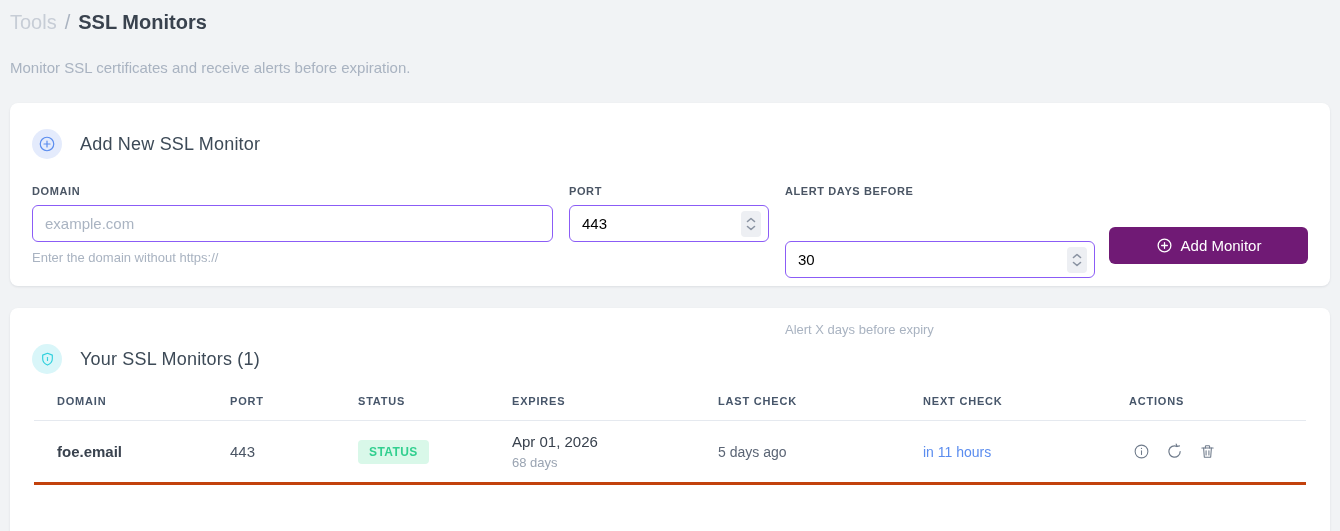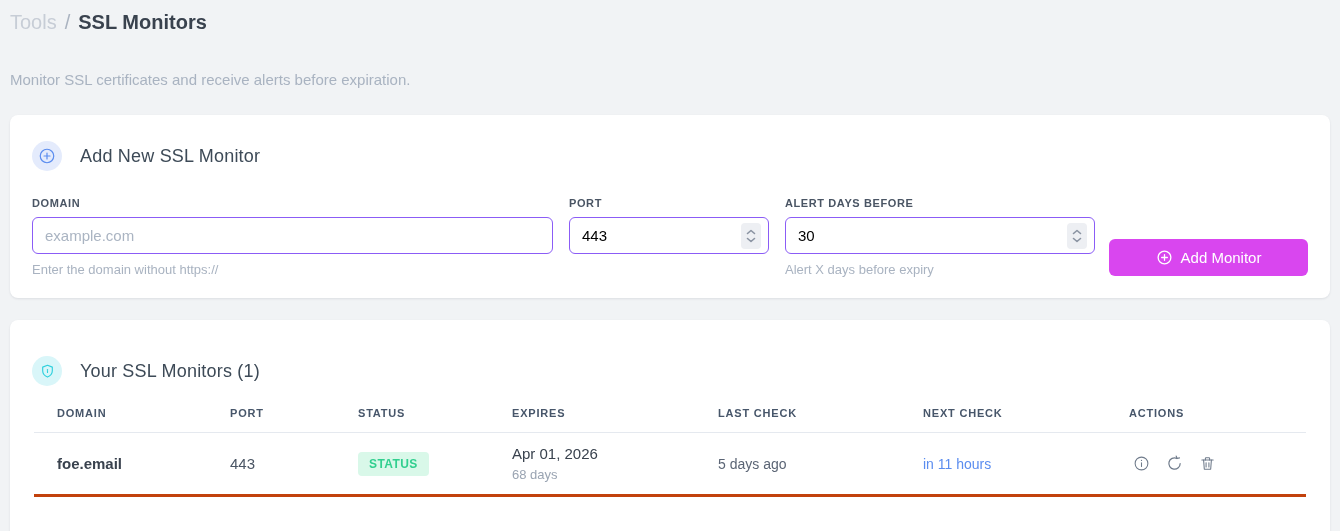--- a/index.html
+++ b/index.html
@@ -7,21 +7,21 @@
     width: 1340px; height: 531px;
     background: #f1f3f5;
     font-family: "Liberation Sans", "DejaVu Sans", sans-serif;
     overflow: hidden;
   }
   .page-header { padding: 8px 10px 0 10px; }
   .breadcrumb { font-size: 20px; line-height: 28px; display: flex; gap: 8px; align-items: baseline; }
   .crumb-root { color: #c7cdd6; font-weight: 400; text-decoration: none; }
   .crumb-sep  { color: #aab3c0; font-weight: 400; }
   .crumb-current { color: #39424e; font-weight: 700; }
-  .subtitle { margin-top: 35px; font-size: 15px; color: #a9b3c1; }
+  .subtitle { margin-top: 23px; font-size: 15px; color: #a9b3c1; }
 
   .card {
     background: #ffffff;
     border-radius: 8px;
     margin: 0 10px;
     box-shadow: 0 1px 3px rgba(30,40,60,0.06), 0 1px 2px rgba(30,40,60,0.04);
   }
   .card-add { margin-top: 27px; padding: 26px 22px 20px 22px; height: 183px; }
   .card-list { margin-top: 22px; padding: 36px 22px 22px 22px; height: 260px; }
 
@@ -32,21 +32,21 @@
     flex: 0 0 auto;
   }
   .icon-badge.blue { background: #e4ebfc; color: #5b8def; }
   .icon-badge.cyan { background: #d9f6f9; color: #2fd0dd; }
   .card-title { font-size: 18px; color: #3d4a57; font-weight: 500; letter-spacing: .2px; }
 
   .form-row { display: flex; margin-top: 26px; gap: 16px; }
   .field { display: flex; flex-direction: column; }
   .field-domain { width: 521px; }
   .field-port { width: 200px; }
-  .field-alert { width: 310px; }
+  .field-alert { width: 310px; gap: 36px; }
   .field-label {
     font-size: 11px; font-weight: 600; letter-spacing: .6px;
     color: #4a5564; margin-bottom: 8px; text-transform: uppercase;
   }
   .input-wrap { position: relative; }
   .text-input {
     width: 100%; height: 37px;
     border: 1px solid #8b5cf6; border-radius: 6px;
     padding: 0 12px; font-size: 15px; color: #000000;
     font-family: "Liberation Sans", sans-serif;
@@ -61,21 +61,21 @@
     display: flex; flex-direction: column; align-items: center; justify-content: center;
     cursor: pointer;
   }
   .spinner svg { display: block; }
   .field-helper { margin-top: 8px; font-size: 13px; color: #a9b3c1; }
 
   .btn-col { flex: 1; display: flex; }
   .btn-primary {
     margin-top: 42px; margin-left: -2px;
     width: 199px; height: 37px;
-    background: #d946ef; color: #ffffff;
+    background: #701a75; color: #ffffff;
     border: none; border-radius: 6px;
     font-size: 15px; font-family: "Liberation Sans", sans-serif;
     display: flex; align-items: center; justify-content: center; gap: 8px;
     cursor: pointer;
   }
 
   .table { margin: 21px 2px 0 2px; }
   .trow {
     display: grid;
     grid-template-columns: 173px 128px 154px 206px 205px 206px 1fr;

